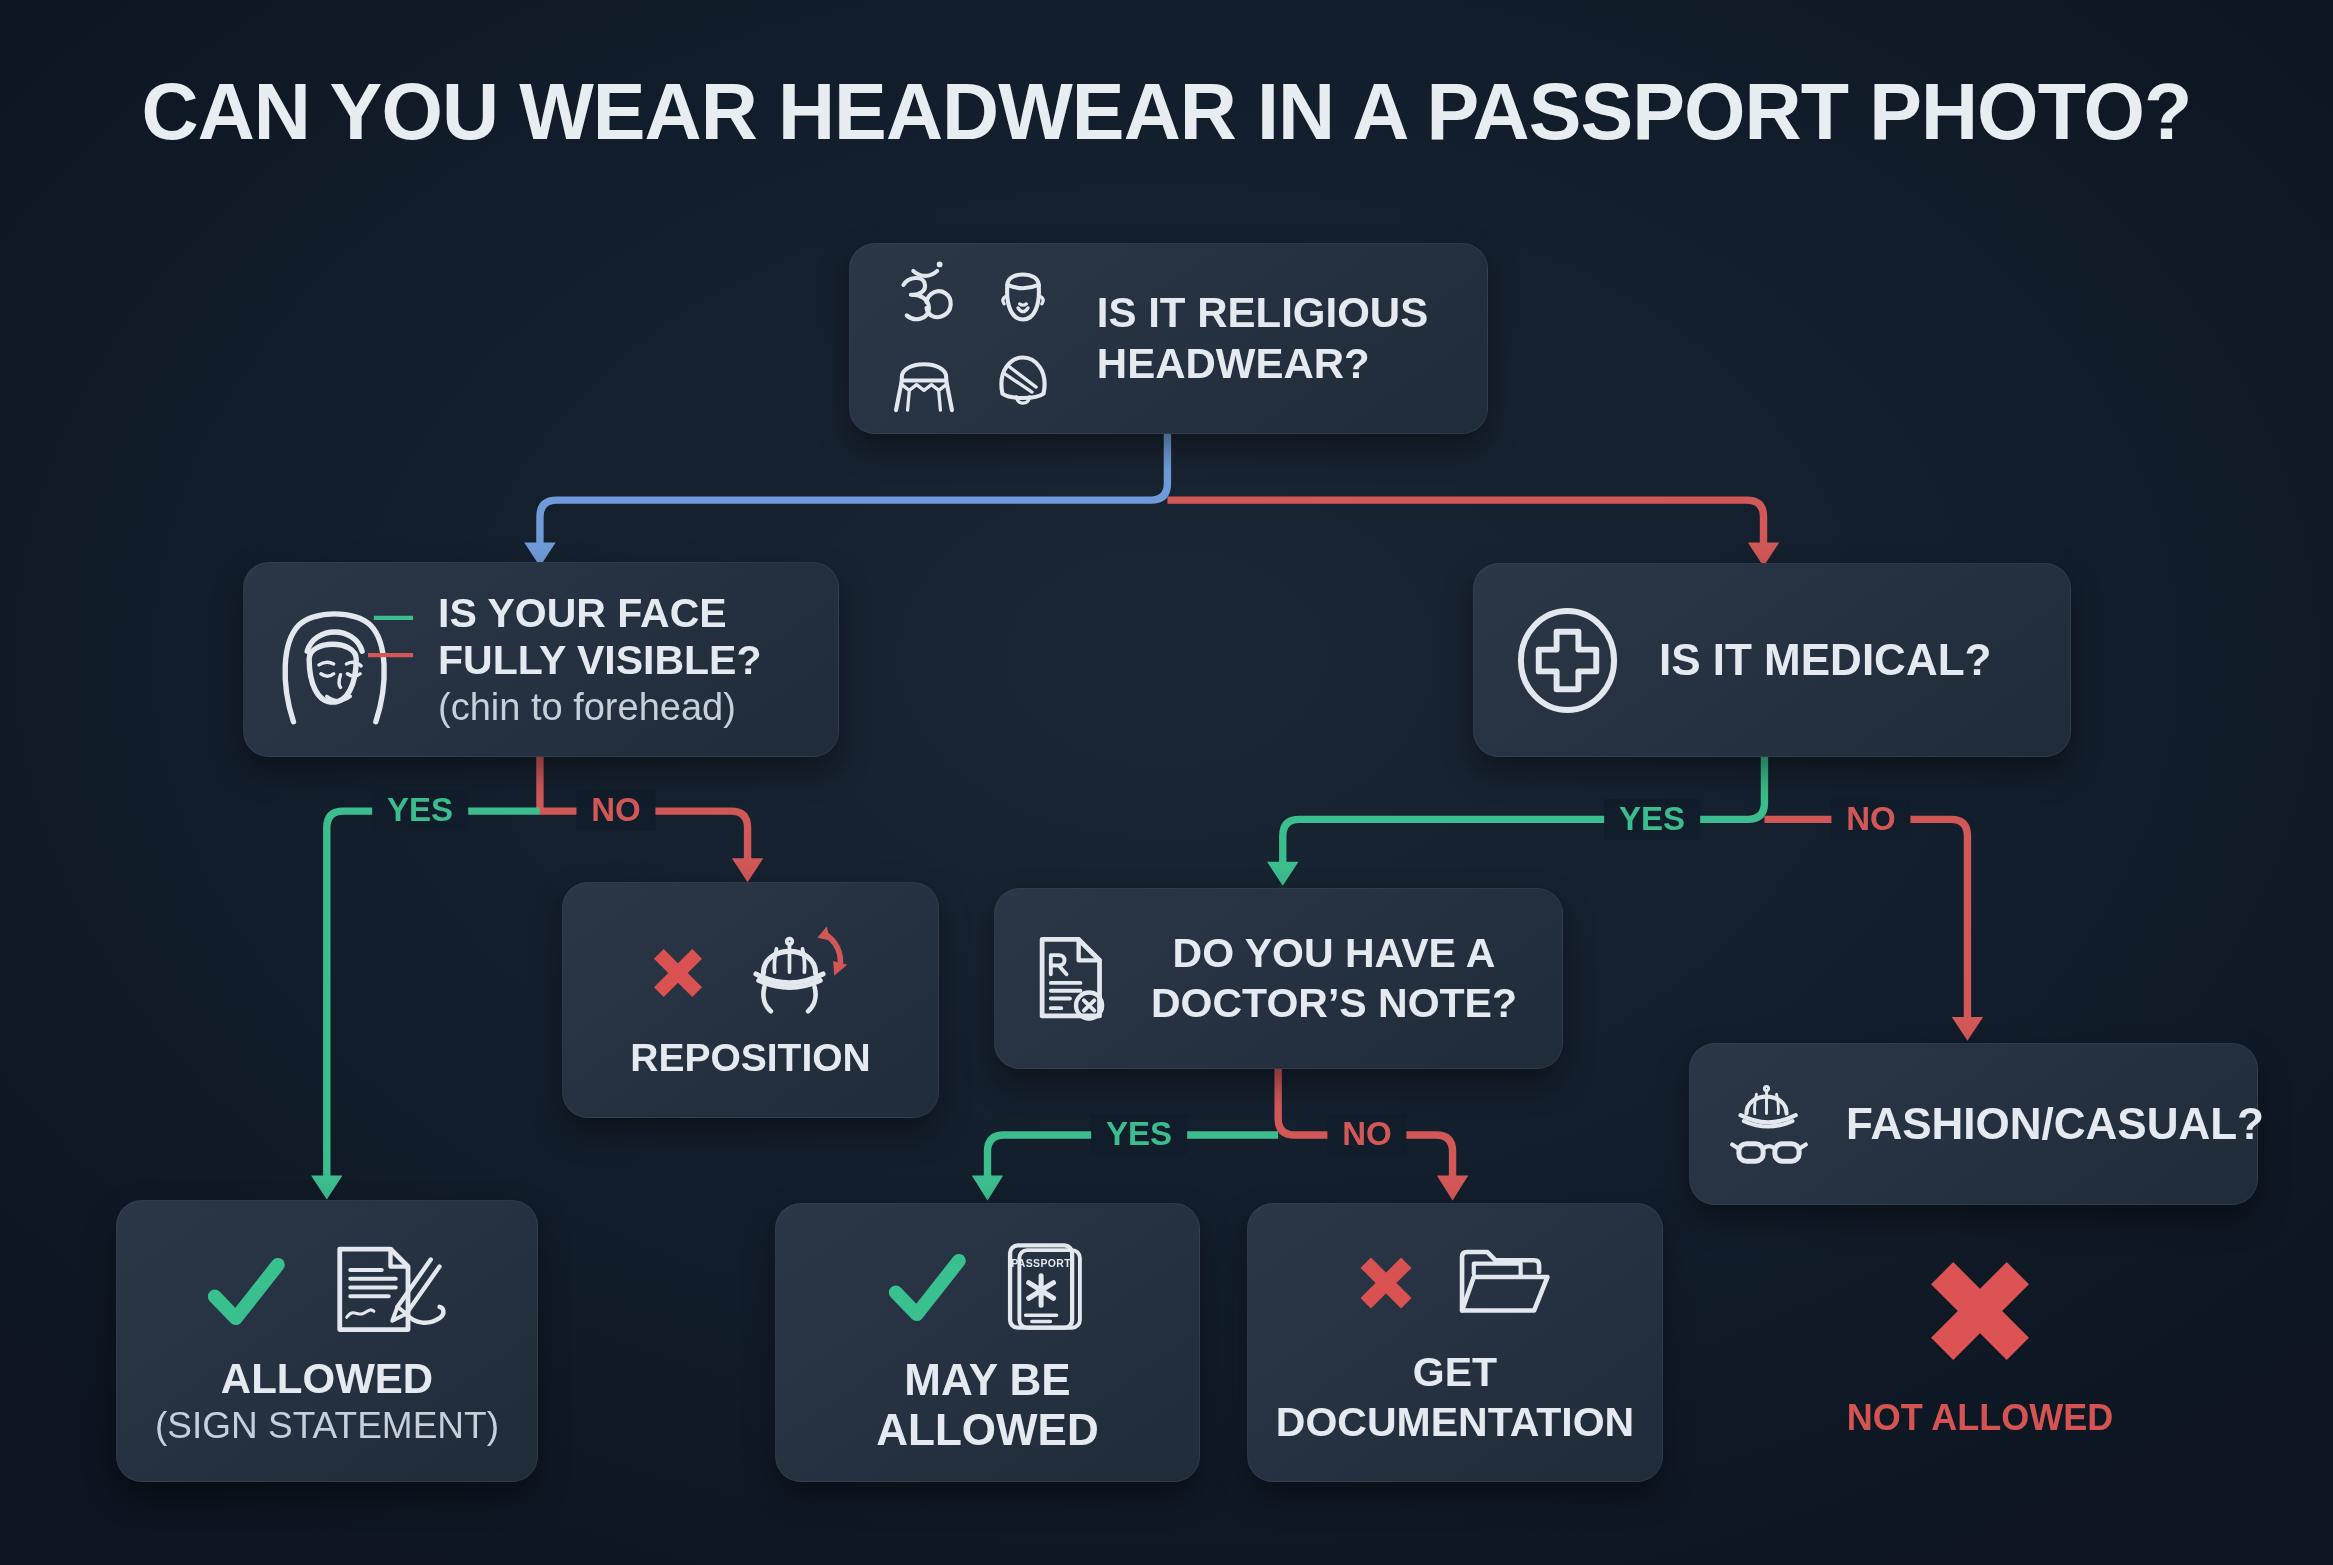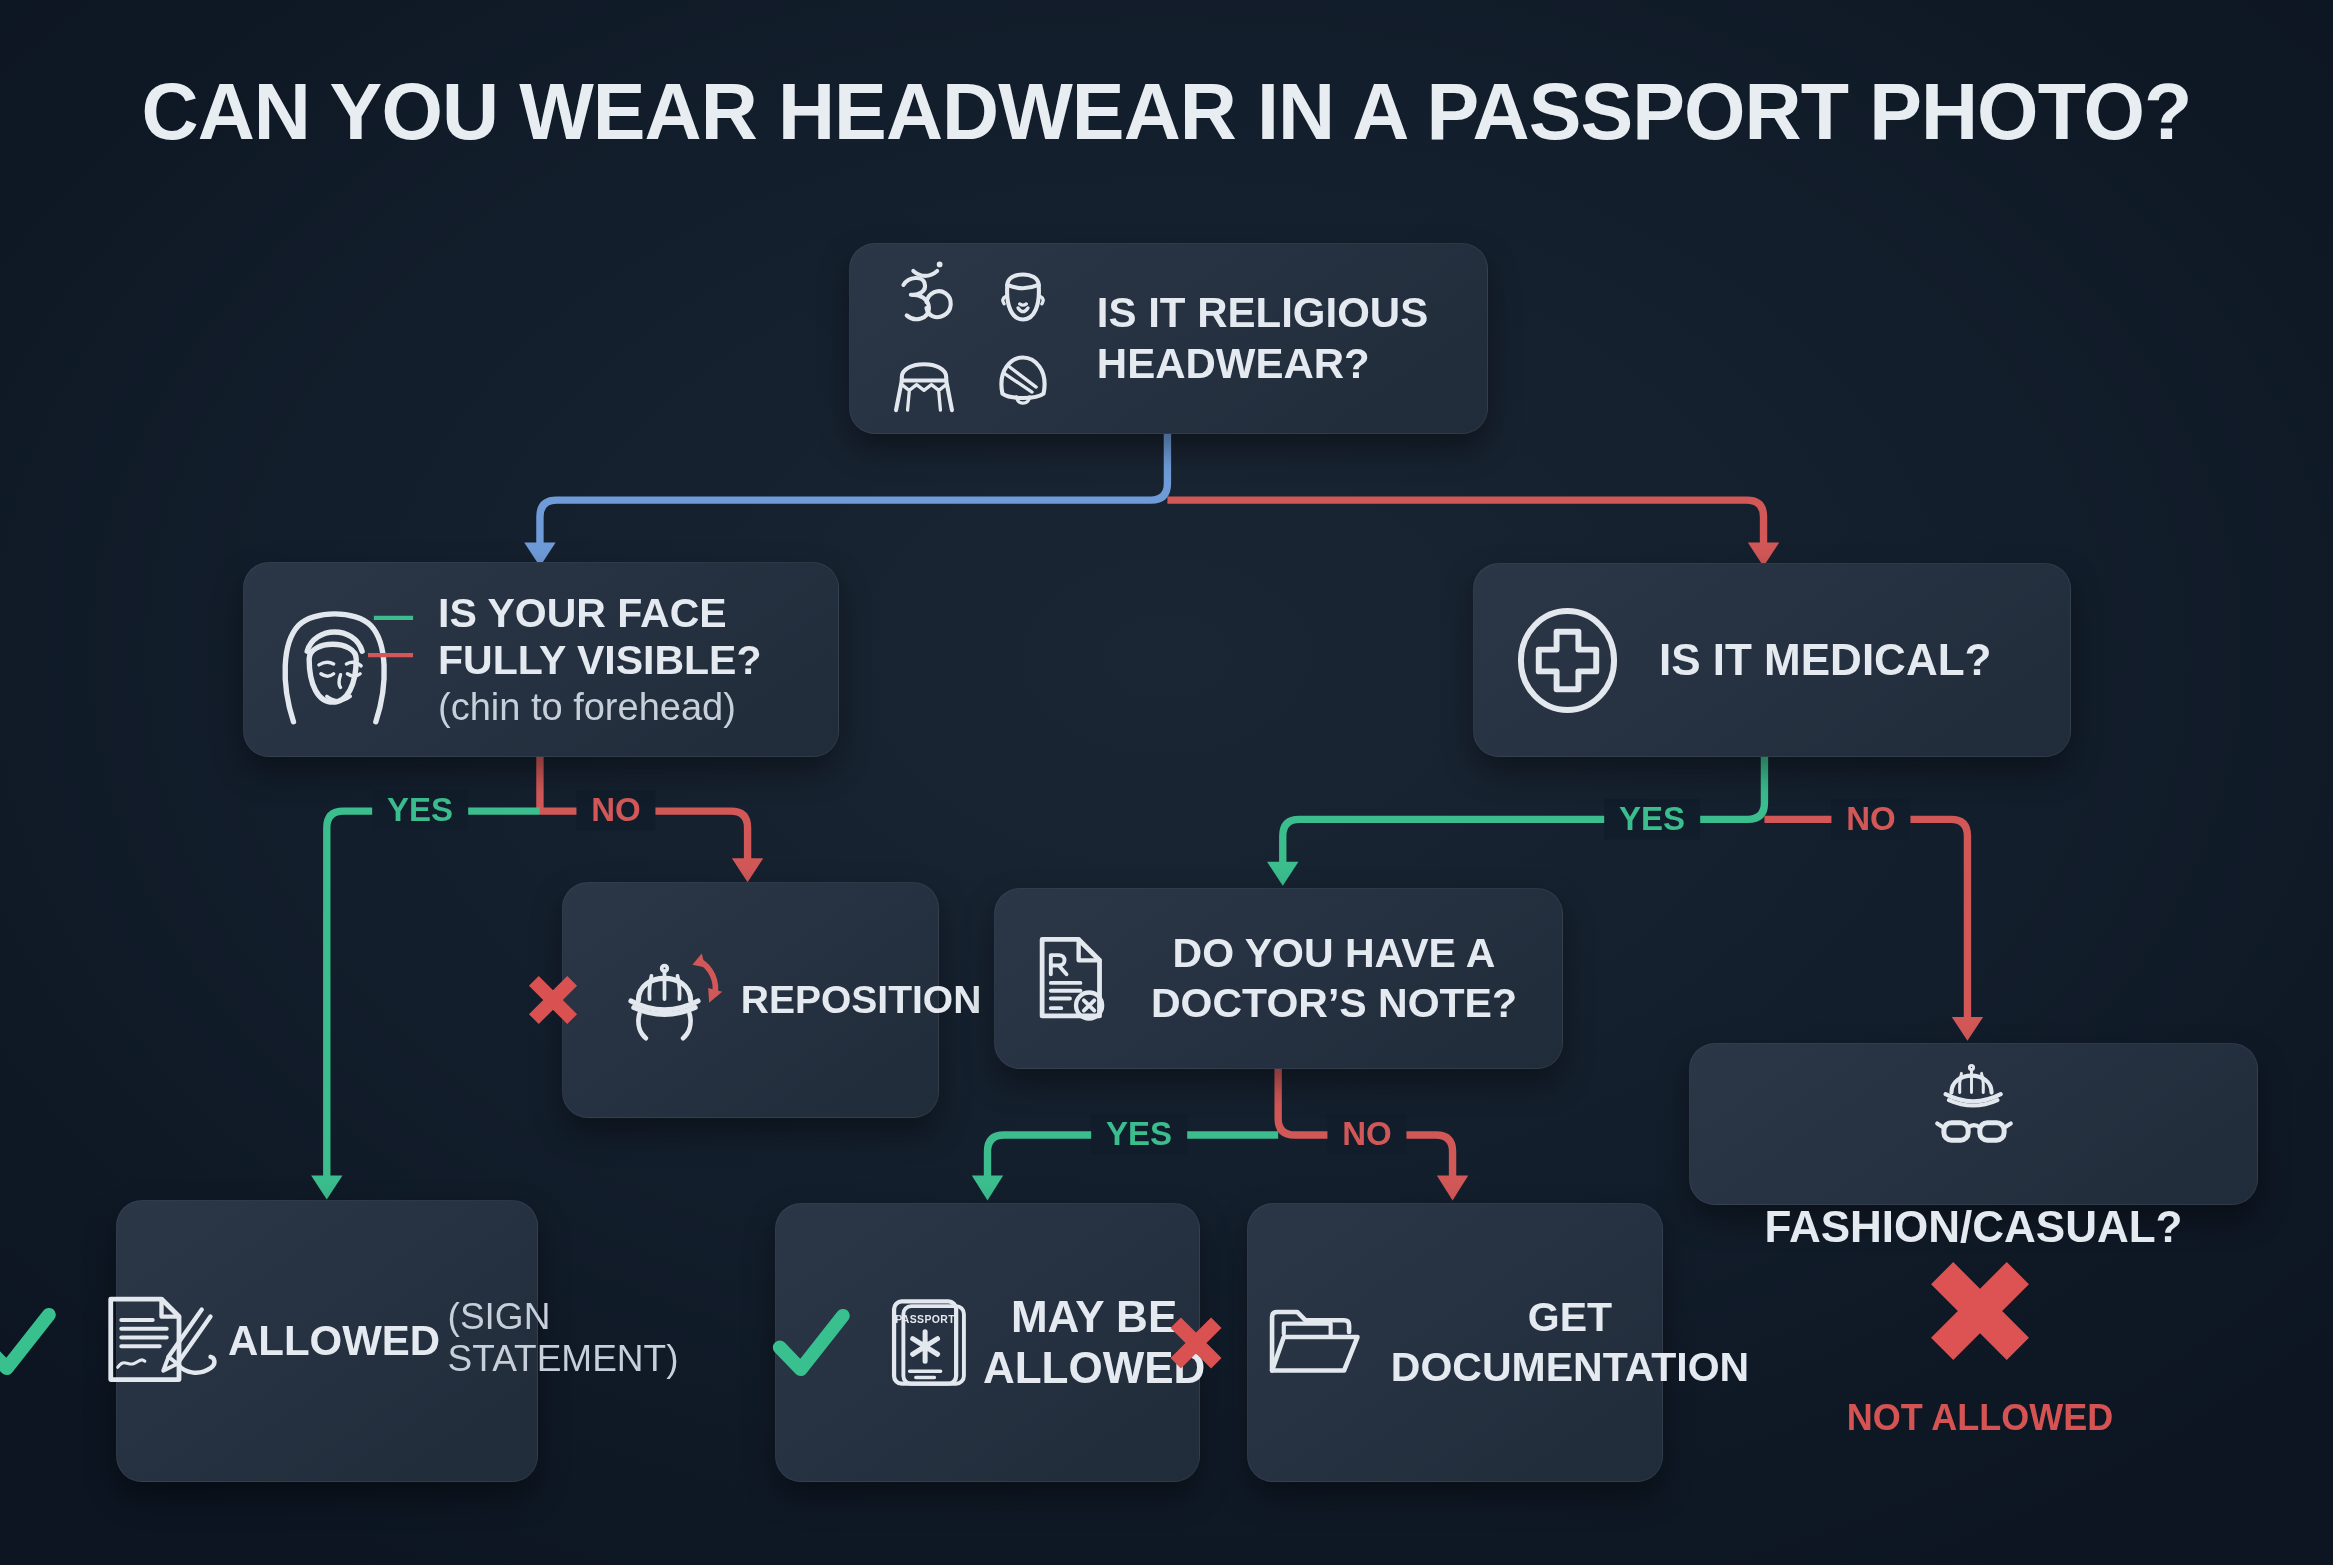--- a/index.html
+++ b/index.html
@@ -16,21 +16,21 @@
     position:absolute;box-sizing:border-box;
     background:linear-gradient(145deg,#2b3646 0%,#253040 55%,#212c3a 100%);
     border:1.8px solid rgba(175,195,220,0.08);
     border-radius:26px;
     box-shadow:0 14.8px 31px rgba(0,0,0,0.40);
     display:flex;align-items:center;color:#e4eaf0;
   }
   .h{font-weight:700;color:#e4eaf0;}
   .sub{font-weight:400;color:#c7d0da;}
   .row{display:flex;align-items:center;}
-  .col{display:flex;flex-direction:row;align-items:center;}
+  .col{display:flex;flex-direction:column;align-items:center;}
   .grid2{display:grid;grid-template-columns:repeat(2,85px);grid-auto-rows:85px;gap:3.7px 14.8px;}
   .grid2 .cell{display:flex;align-items:center;justify-content:center;}
   svg{display:block;}
   .stroke{fill:none;stroke:#e2e8ee;stroke-linecap:round;stroke-linejoin:round;}
   .edge-label{
     position:absolute;transform:translate(-50%,-52%);
     font-weight:700;font-size:33px;line-height:1.1;
     padding:1.8px 14.8px;background:#121d2b;white-space:nowrap;
   }
   .yes{color:#3bbd8d;}
@@ -257,21 +257,21 @@
           <path class="stroke" stroke-width="5.5" d="M18,86 L32,46 H120 L104,86 Z"></path>
         </svg>
       </span>
     </div>
     <div style="font-size:41px;line-height:1.2;text-align:center;">
       <div class="h">GET</div>
       <div class="h">DOCUMENTATION</div>
     </div>
   </div>
 
-  <div class="node" style="left:1689px;top:1043px;width:569px;height:162px;padding:0 33px;gap:40px;flex-direction:column;">
+  <div class="node" style="left:1689px;top:1043px;width:569px;height:162px;padding:0 33px;gap:31px;">
     <span>
       <svg width="92" height="118" viewBox="0 0 110 125">
         <path class="stroke" stroke-width="5" d="M28,50 c0,-27 48,-27 48,0"></path>
         <path class="stroke" stroke-width="3.5" d="M52,23 v27 M40,27 q-3,11 -2,23 M64,27 q3,11 2,23"></path>
         <circle class="stroke" stroke-width="3.5" cx="52" cy="20" r="2.5"></circle>
         <path class="stroke" stroke-width="5" d="M21,52 q33,17 66,0"></path>
         <path class="stroke" stroke-width="5" d="M25,59 q29,13 58,0"></path>
         <rect class="stroke" stroke-width="6" x="19" y="86" width="29" height="21" rx="9"></rect>
         <rect class="stroke" stroke-width="6" x="62" y="86" width="29" height="21" rx="9"></rect>
         <path class="stroke" stroke-width="5" d="M48,92 q7,-6 14,0"></path>

